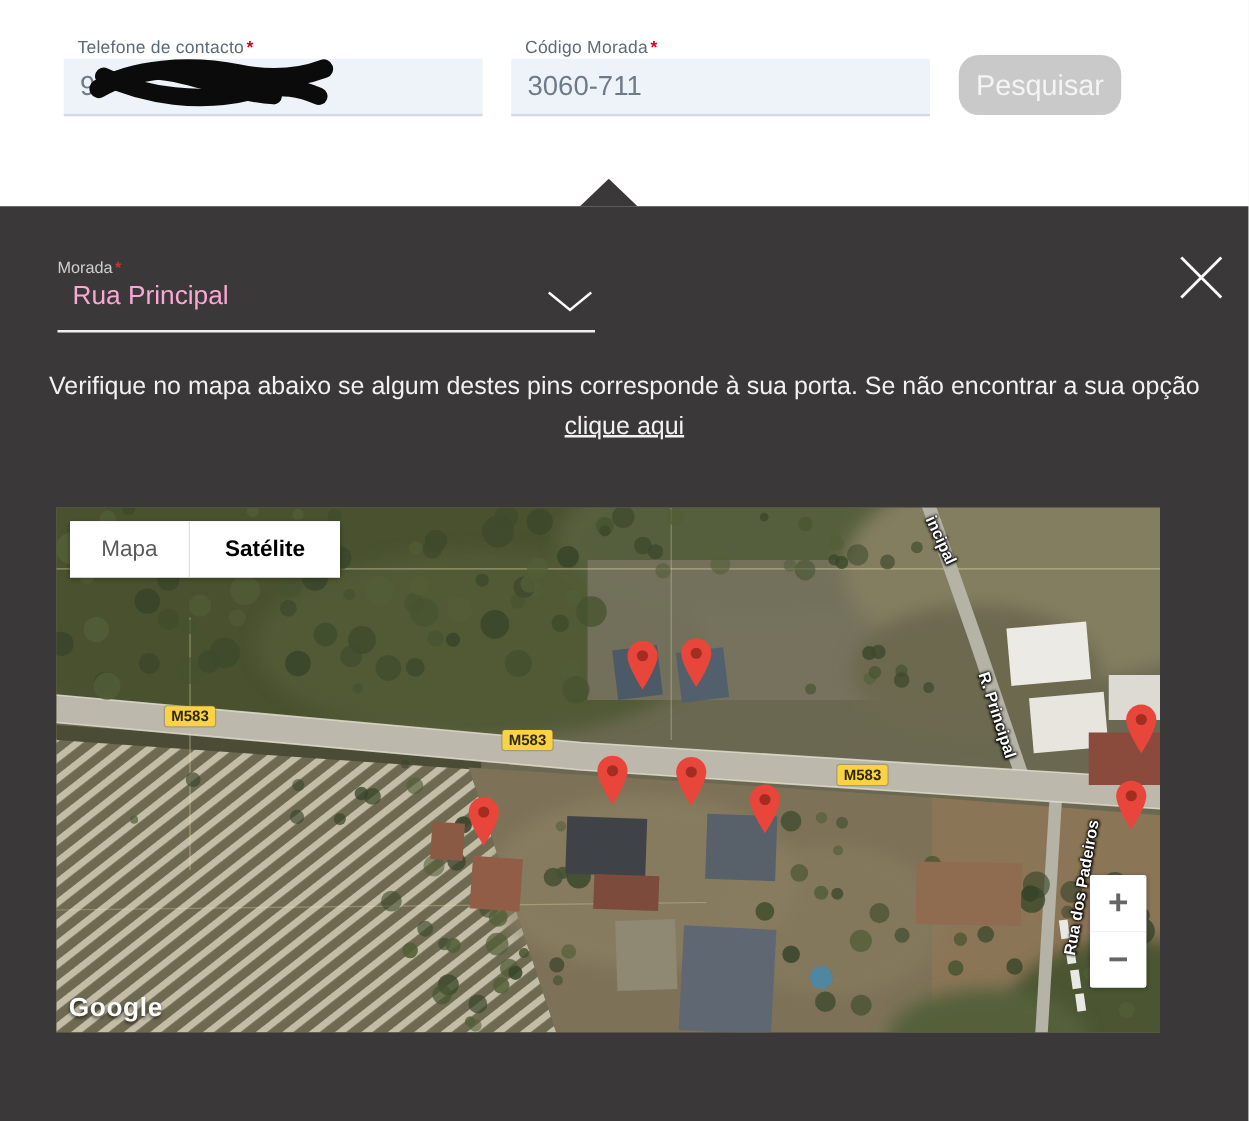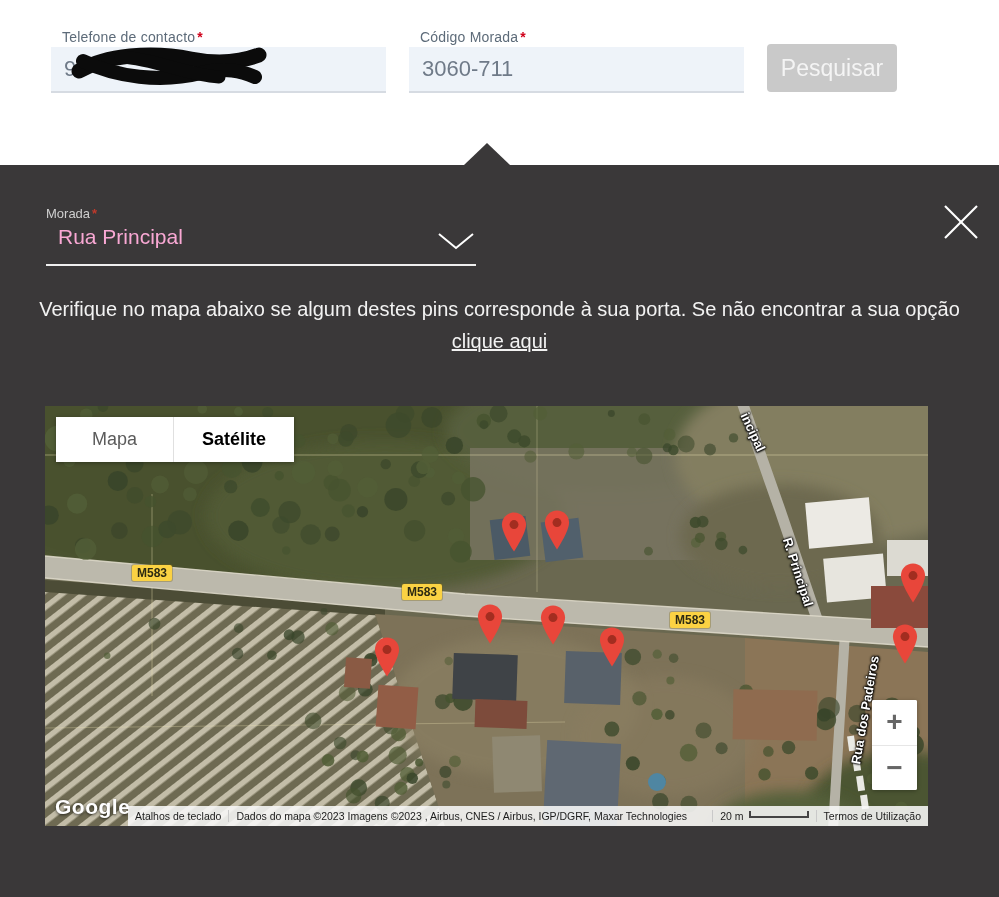--- a/index.html
+++ b/index.html
@@ -8,21 +8,21 @@
 
   
   .field{position:absolute;}
   .field .flabel{font-size:14px;color:#5d6b79;letter-spacing:.2px;white-space:nowrap;}
   .field .req{color:#d0021b;font-weight:bold;margin-left:2px;}
   .finput{position:relative;margin-top:2px;width:335px;height:44px;background:#eef3f9;
           border-bottom:2px solid #d6dbe2;display:flex;align-items:center;}
   .finput .fvalue{font-size:22px;color:#6f7a88;padding-left:13px;}
   .scribble{position:absolute;left:10px;top:-6px;pointer-events:none;}
   .search-btn{position:absolute;left:767px;top:44px;width:130px;height:48px;background:#c9c9c9;
-          border:none;border-radius:4px;color:#f4f4f4;font-size:23px;font-family:inherit;cursor:pointer;}
+          border:none;border-radius:16px;color:#f4f4f4;font-size:23px;font-family:inherit;cursor:pointer;}
 
   
   .panel{position:absolute;left:0;top:165px;width:999px;height:732px;background:#3a3839;}
   .notch{position:absolute;left:464px;top:-22px;width:0;height:0;
          border-left:23px solid transparent;border-right:23px solid transparent;
          border-bottom:22px solid #3a3839;}
   .close-btn{position:absolute;left:939px;top:36px;width:44px;height:44px;background:transparent;
          border:none;cursor:pointer;padding:0;}
   .dropdown{position:absolute;top:38px;height:61px;border-bottom:2px solid #efefef;cursor:pointer;}
   .dd-morada{left:46px;width:430px;}
@@ -37,21 +37,21 @@
   .panel-msg a{color:#f2f2f2;text-decoration:underline;cursor:pointer;}
 
   
   .map{position:absolute;left:45px;top:241px;width:883px;height:420px;overflow:hidden;
        background:#6a6850;cursor:grab;}
   .map svg.terrain{position:absolute;left:0;top:0;}
   .map-tabs{position:absolute;left:11px;top:11px;display:flex;background:#fff;height:45px;
        box-shadow:0 1px 4px rgba(0,0,0,.35);}
   .map-tab{display:flex;align-items:center;justify-content:center;font-size:18px;cursor:pointer;
        font-family:inherit;border:none;background:#fff;padding:0;}
-  .map-tab.mapa{width:118px;color:#5b5b5b;border-right:1px solid #e0e0e0;}
+  .map-tab.mapa{width:96px;color:#5b5b5b;border-right:1px solid #e0e0e0;}
   .map-tab.sat{width:120px;color:#000;font-weight:bold;}
   .zoom-ctl{position:absolute;left:827px;top:294px;width:45px;height:90px;background:#fff;
        box-shadow:0 1px 4px rgba(0,0,0,.3);border-radius:2px;display:flex;flex-direction:column;}
   .zoom-btn{flex:1;border:none;background:#fff;color:#666;font-size:28px;font-weight:bold;
        cursor:pointer;font-family:inherit;line-height:1;padding:0;}
   .zoom-btn.in{border-bottom:1px solid #e6e6e6;border-radius:2px 2px 0 0;}
   .zoom-btn.out{border-radius:0 0 2px 2px;}
   .glogo{position:absolute;left:10px;bottom:7px;color:#fff;font-size:21px;font-weight:bold;
        letter-spacing:.5px;text-shadow:0 1px 3px rgba(0,0,0,.7);cursor:pointer;}
   .attr-bar{position:absolute;left:83px;right:0;bottom:0;height:20px;background:rgba(248,248,248,.88);
@@ -406,25 +406,16 @@
         <button class="map-tab sat">Satélite</button>
       </div>
 
       <div class="zoom-ctl">
         <button class="zoom-btn in">+</button>
         <button class="zoom-btn out">−</button>
       </div>
 
       <div class="glogo">Google</div>
 
-      <div class="attr-bar">
-        <div class="attr-seg">Atalhos de teclado</div>
-        <div class="attr-seg attr-data">Dados do mapa ©2023 Imagens ©2023 , Airbus, CNES / Airbus, IGP/DGRF, Maxar Technologies</div>
-        <div class="attr-seg attr-scale">
-          <span>20 m</span>
-          <span class="scale-rule"></span>
-        </div>
-        <div class="attr-seg">Termos de Utilização</div>
-      </div>
 
     </div>
   </div>
 </div>
 
 </body></html>

